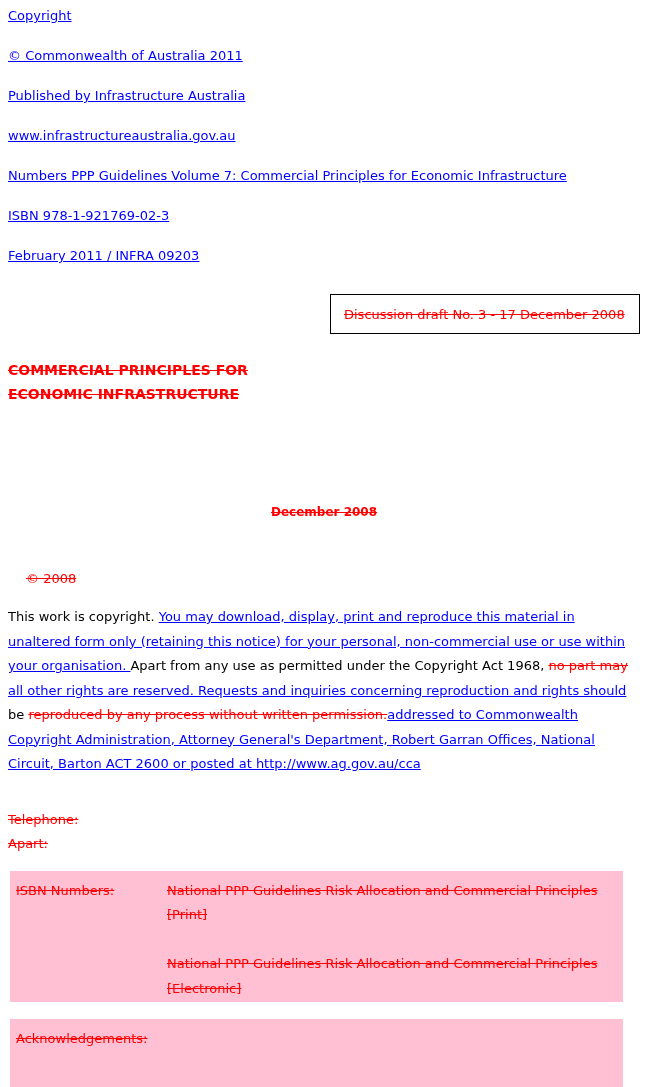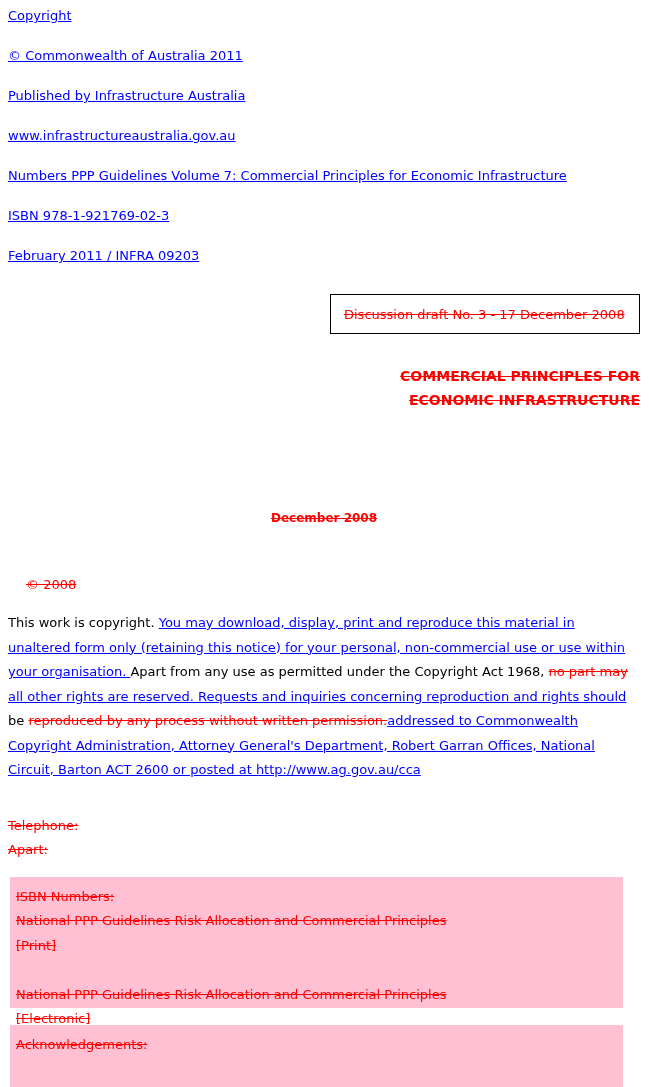--- a/index.html
+++ b/index.html
@@ -28,22 +28,22 @@
     width: 310px;
     height: 40px;
     margin: 30px 0 0 auto;
     border: 1px solid #000000;
     display: flex;
     align-items: center;
     padding-left: 13px;
   }
 
   .deleted-title {
-    margin-top: 30px;
-    text-align: right;
+    margin-top: 24px;
+    text-align: left;
     font-weight: bold;
     font-size: 14px;
     line-height: 24px;
   }
 
   .deleted-date {
     margin-top: 94px;
     text-align: center;
     font-weight: bold;
     font-size: 12px;
@@ -71,21 +71,20 @@
     background: #ffc0d4;
     margin-left: 2px;
     width: 613px;
     line-height: 24.5px;
   }
   .isbn-table {
     margin-top: 14px;
     padding: 8px 6px 0 6px;
     height: 131px;
     display: flex;
-    flex-direction: column;
   }
   .isbn-label-col { width: 151px; flex: none; }
   .isbn-value-col { flex: 1; }
   .isbn-entry-first { margin-bottom: 24.5px; }
 
   .ack-table {
     margin-top: 17px;
     padding: 8px 6px 6px 6px;
     height: 103px;
   }

